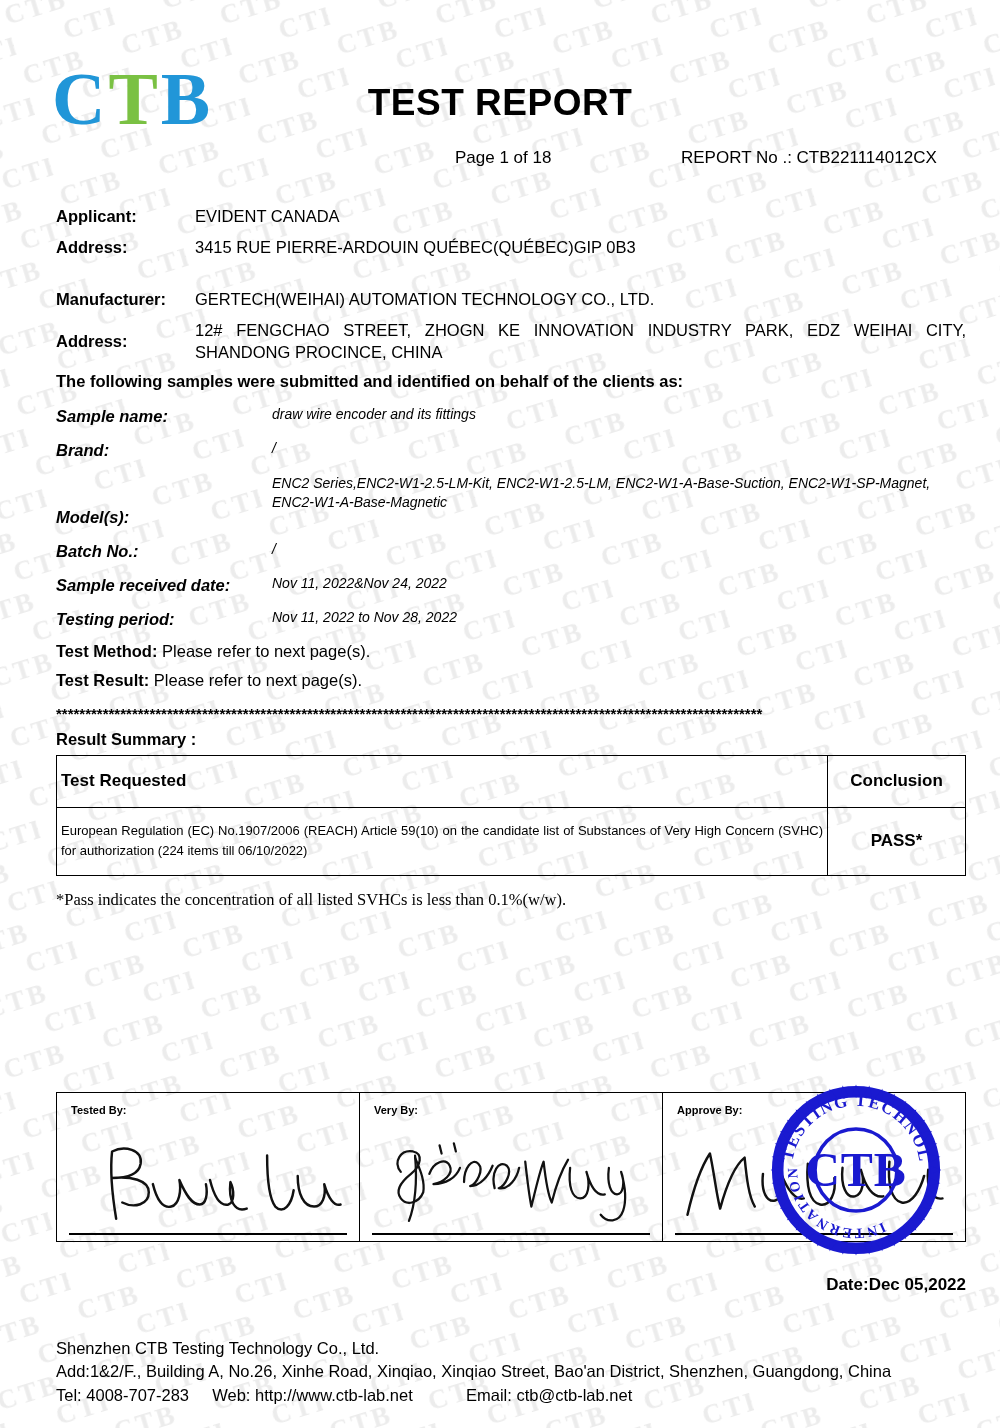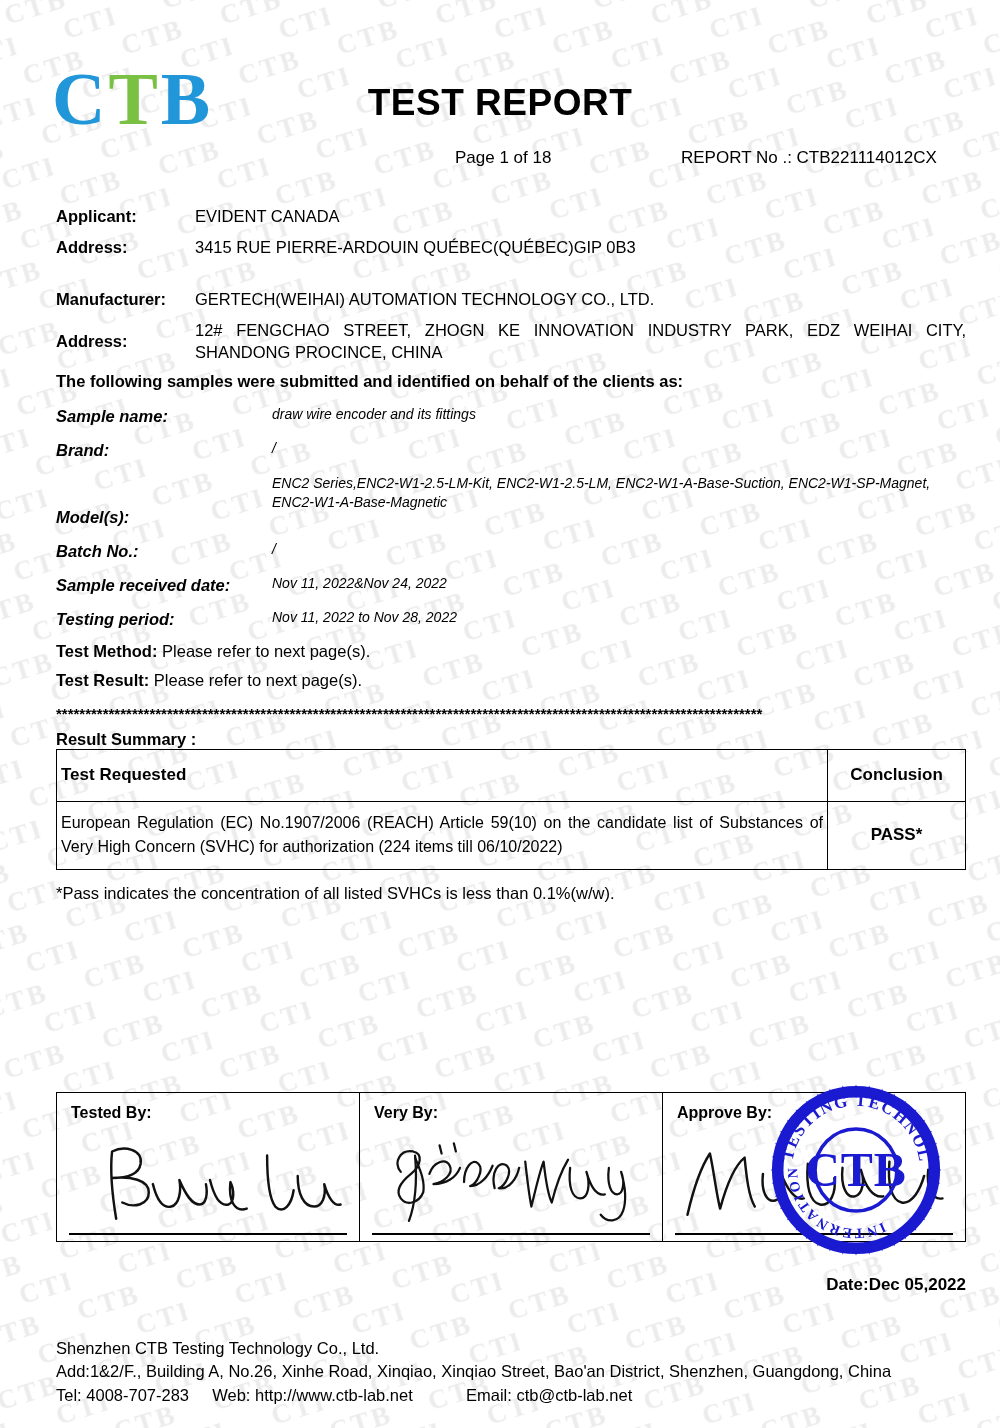--- a/index.html
+++ b/index.html
@@ -144,20 +144,21 @@
     overflow: hidden;
     height: 20px;
     line-height: 20px;
     margin-top: 14px;
     margin-bottom: 6px;
   }
 
   .result-title {
     font-weight: bold;
     font-size: 16.5px;
+    margin-bottom: 6px;
   }
 
   
   table.summary {
     border-collapse: collapse;
     width: 910px;
     table-layout: fixed;
   }
   table.summary td, table.summary th {
     border: 1.5px solid #000;
@@ -172,36 +173,37 @@
     vertical-align: middle;
   }
   th.th-conc {
     text-align: center;
     font-size: 17px;
     font-weight: bold;
     width: 138px;
     vertical-align: middle;
   }
   td.td-test {
-    font-size: 16px;
+    font-size: 13px;
     text-align: justify;
     text-justify: inter-word;
     line-height: 1.55;
     height: 68px;
     vertical-align: middle;
   }
   td.td-conc {
     text-align: center;
     font-weight: bold;
     font-size: 17px;
     vertical-align: middle;
   }
   .note {
     font-size: 16.5px;
     margin-top: 14px;
+    font-family: Liberation Serif, serif;
   }
 
   
   .sig-block {
     position: absolute;
     left: 56px;
     top: 1092px;
     width: 910px;
     height: 150px;
     border: 1.5px solid #000;
@@ -209,21 +211,21 @@
   }
   .sig-cell {
     flex: 1 1 0;
     position: relative;
     border-right: 1.5px solid #000;
   }
   .sig-cell:last-child { border-right: none; }
   .sig-label {
     position: absolute;
     left: 14px; top: 11px;
-    font-size: 16px;
+    font-size: 11px;
     font-weight: bold;
   }
   .sig-line {
     position: absolute;
     left: 12px; right: 12px;
     bottom: 6px;
     border-bottom: 2.5px solid #000;
   }
   .sig-ink {
     position: absolute;

